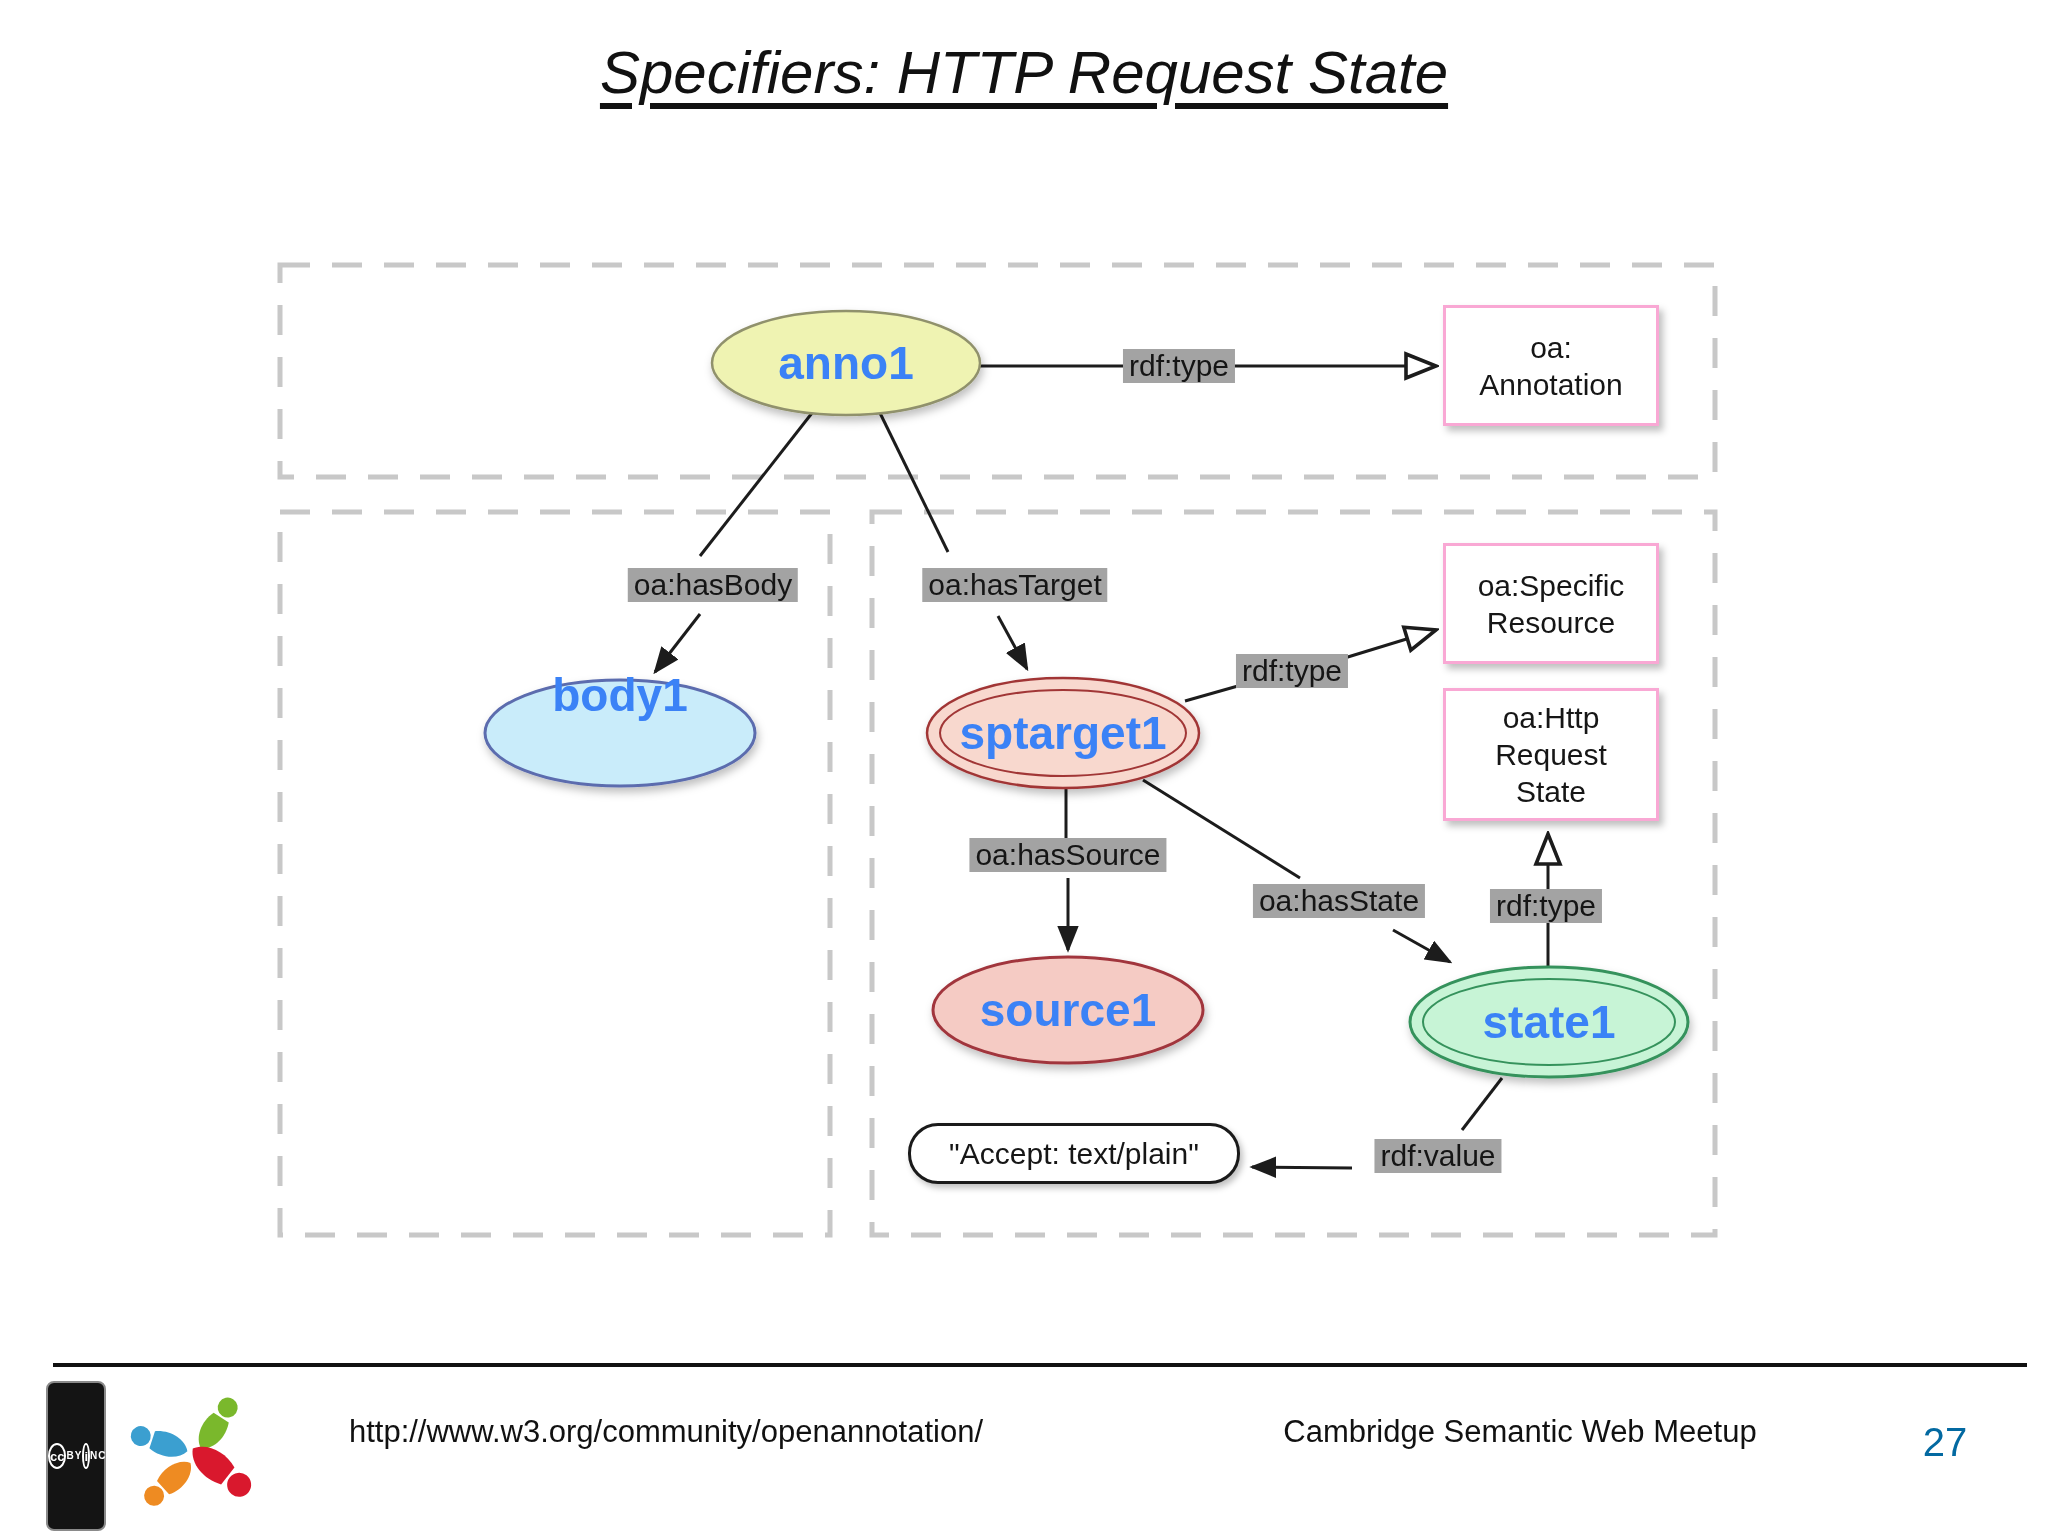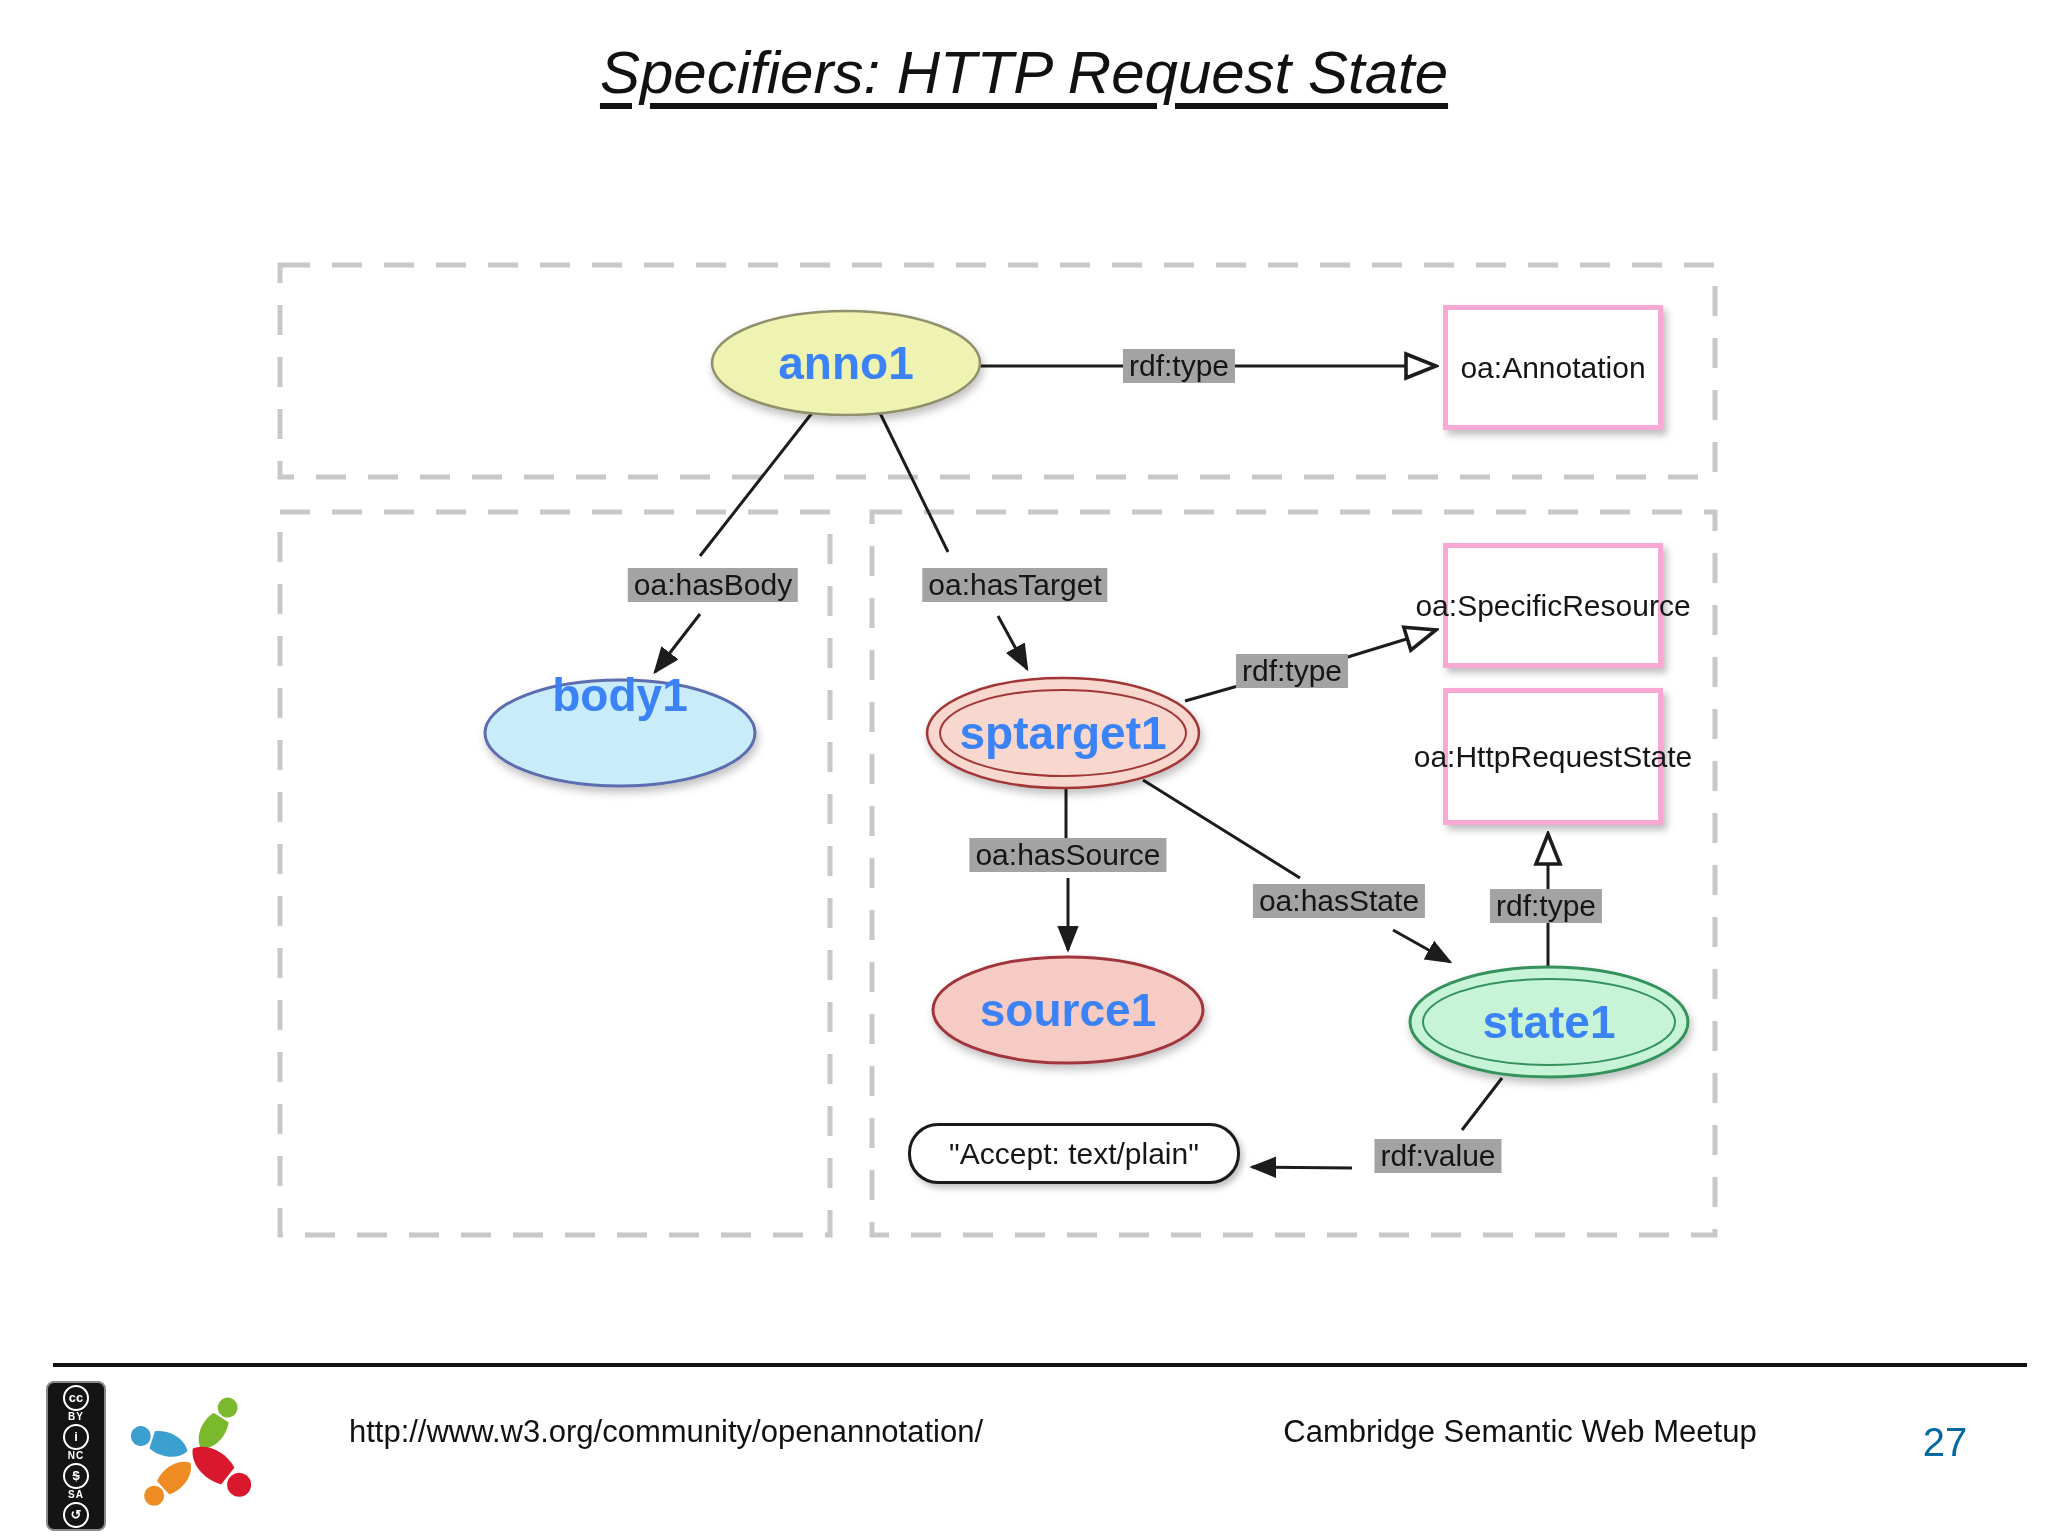--- a/index.html
+++ b/index.html
@@ -19,38 +19,38 @@
     font-size:30px;color:#151515;background:#a3a3a3;padding:1px 6px;
     white-space:nowrap;line-height:32px;
   }
   
   .nlabel{
     position:absolute;transform:translate(-50%,-50%);
     font-size:46px;font-weight:bold;color:#3b82f6;white-space:nowrap;
   }
   
   .clsbox{
-    position:absolute;background:#ffffff;border:5px solid #f9a8d4;
+    position:absolute;background:#ffffff;border:3px solid #f9a8d4;
     box-shadow:4px 5px 7px rgba(0,0,0,0.25);
-    display:flex;flex-direction:row;align-items:center;justify-content:center;
+    display:flex;flex-direction:column;align-items:center;justify-content:center;
     font-size:30px;line-height:37px;color:#161616;text-align:center;
   }
   
   .pill{
     position:absolute;background:#ffffff;border:3px solid #1a1a1a;border-radius:30px;
     box-shadow:3px 4px 6px rgba(0,0,0,0.25);
     display:flex;align-items:center;justify-content:center;
     font-size:30px;color:#161616;white-space:nowrap;
   }
   
   .footer-rule{position:absolute;left:53px;top:1363px;width:1974px;height:4px;background:#111;}
   .cc-badge{
     position:absolute;left:46px;top:1381px;width:60px;height:150px;
     background:#141414;border:2px solid #8a8a8a;border-radius:8px;box-sizing:border-box;
-    display:flex;flex-direction:column;align-items:center;justify-content:space-evenly;
+    display:flex;align-items:center;justify-content:space-evenly;
   }
   .cc-circle{
     width:26px;height:26px;border-radius:50%;border:2px solid #fff;box-sizing:border-box;
     color:#fff;font-size:13px;font-weight:bold;display:flex;align-items:center;justify-content:center;
     line-height:1;
   }
   .cc-circle.strike{text-decoration:line-through;}
   .cc-sep{
     color:#fff;font-size:10px;font-weight:bold;letter-spacing:1px;line-height:10px;
   }

